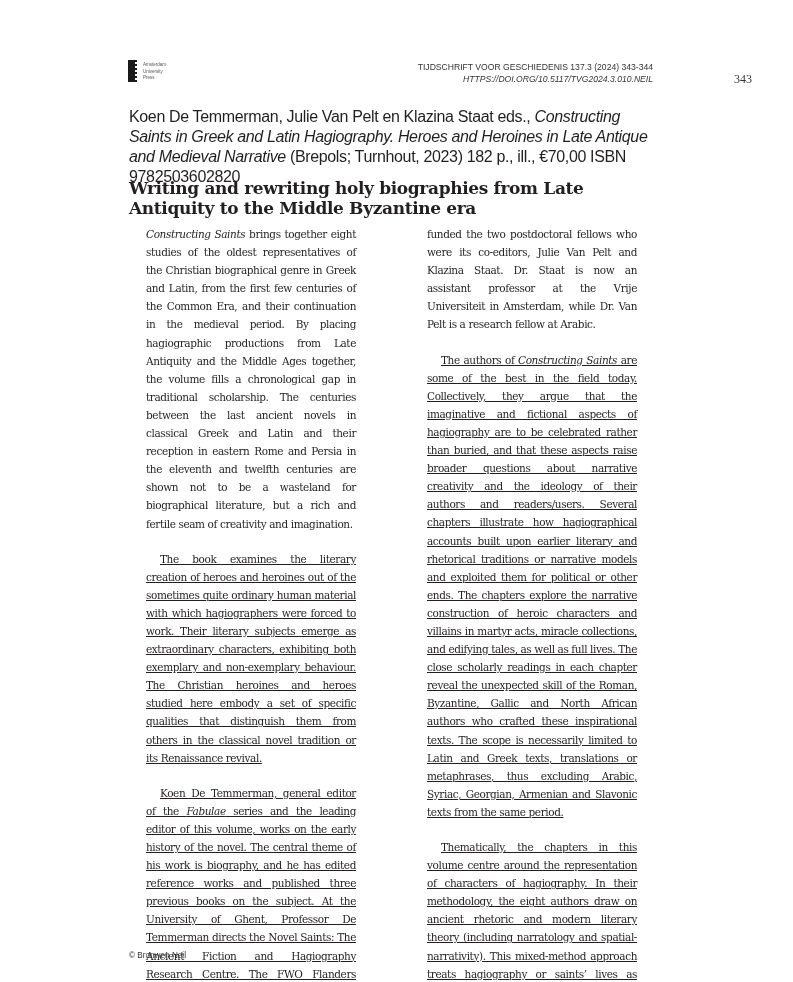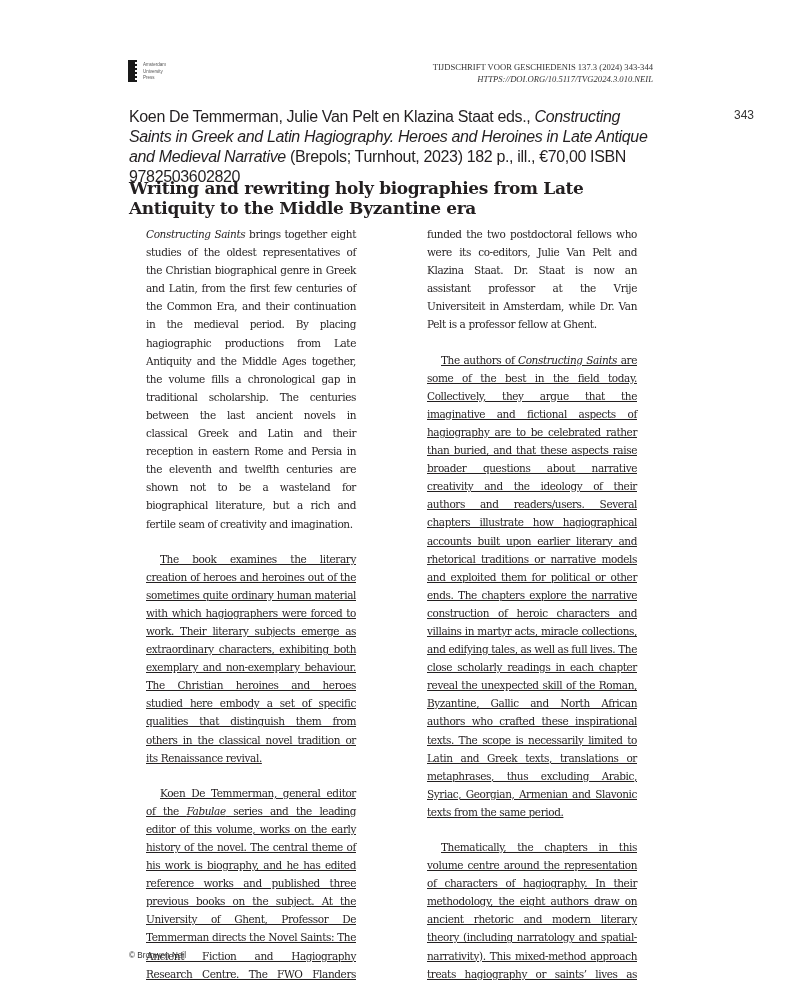--- a/index.html
+++ b/index.html
@@ -2,23 +2,23 @@
 <html><head>
   <meta charset="utf-8">
   <style>
     html, body { margin: 0; padding: 0; background: #ffffff; }
     body { width: 793px; height: 982px; position: relative; overflow: hidden; color: #231f20; }
     .logo { position: absolute; left: 128px; top: 60px; display: flex; align-items: flex-start; }
     .logo-mark { width: 7px; height: 22px; background: #1a1a1a; position: relative; }
     .logo-mark::after { content: ""; position: absolute; right: -2px; top: 0; width: 2px; height: 22px;
       background: repeating-linear-gradient(to bottom, #1a1a1a 0 2px, transparent 2px 4px); }
     .logo-text { margin-left: 8px; font-family: "Liberation Sans", sans-serif; font-size: 4.5px; line-height: 6.5px; color: #555; padding-top: 2px; }
-    .journal { position: absolute; right: 140px; top: 61px; text-align: right; font-family: Liberation Serif, serif; font-size: 8.6px; line-height: 12px; color: #333; }
+    .journal { position: absolute; right: 140px; top: 61px; text-align: right; font-family: Liberation Sans, sans-serif; font-size: 8.6px; line-height: 12px; color: #333; }
     .journal .doi { font-style: italic; }
-    .page-num { position: absolute; left: 734px; top: 72px; font-family: Liberation Sans, sans-serif; font-size: 12px; color: #333; margin-top: 36px; }
+    .page-num { position: absolute; left: 734px; top: 72px; font-family: Liberation Serif, serif; font-size: 12px; color: #333; }
     .citation { position: absolute; left: 129px; top: 107px; width: 530px; font-family: Liberation Sans, sans-serif; font-size: 16px; line-height: 20px; letter-spacing: -0.35px; }
     .citation i { font-style: italic; }
     .review-title { position: absolute; left: 129px; top: 178px; width: 540px; font-family: "DejaVu Serif", serif; font-weight: bold; font-size: 17px; letter-spacing: -0.35px; }
     .col { position: absolute; top: 208px; width: 244px; font-family: "DejaVu Serif", serif; font-size: 10.5px; line-height: 18.1px; text-align: justify; letter-spacing: -0.4px; }
     .col p { margin: 17px; }
     .col p.indent { text-indent: 14px; text-decoration: underline; }
     .col-left { left: 129px; }
     .col-right { left: 410px; }
     .footer { position: absolute; left: 129px; top: 926px; font-family: "Liberation Sans", sans-serif; font-size: 8.2px; line-height: 11px; color: #333; margin-top: 24px; }
   </style>
@@ -46,20 +46,20 @@
 
 <div class="review-title">Writing and rewriting holy biographies from Late Antiquity to the Middle Byzantine era</div>
 
 <div class="col col-left">
   <p><i>Constructing Saints</i><span> brings together eight studies of the oldest representatives of the Christian biographical genre in Greek and Latin, from the first few centuries of the Common Era, and their continuation in the medieval period. By placing hagiographic productions from Late Antiquity and the Middle Ages together, the volume fills a chronological gap in traditional scholarship. The centuries between the last ancient novels in classical Greek and Latin and their reception in eastern Rome and Persia in the eleventh and twelfth centuries are shown not to be a wasteland for biographical literature, but a rich and fertile seam of creativity and imagination.</span></p>
   <p class="indent">The book examines the literary creation of heroes and heroines out of the sometimes quite ordinary human material with which hagiographers were forced to work. Their literary subjects emerge as extraordinary characters, exhibiting both exemplary and non-exemplary behaviour. The Christian heroines and heroes studied here embody a set of specific qualities that distinguish them from others in the classical novel tradition or its Renaissance revival.</p>
   <p class="indent"><span>Koen De Temmerman, general editor of the </span><i>Fabulae</i><span> series and the leading editor of this volume, works on the early history of the novel. The central theme of his work is biography, and he has edited reference works and published three previous books on the subject. At the University of Ghent, Professor De Temmerman directs the Novel Saints: The Ancient Fiction and Hagiography Research Centre. The FWO Flanders funded the 2016 conference that preceded this volume and</span></p>
 </div>
 
 <div class="col col-right">
-  <p>funded the two postdoctoral fellows who were its co-editors, Julie Van Pelt and Klazina Staat. Dr. Staat is now an assistant professor at the Vrije Universiteit in Amsterdam, while Dr. Van Pelt is a professor fellow at Ghent.</p>
+  <p>funded the two postdoctoral fellows who were its co-editors, Julie Van Pelt and Klazina Staat. Dr. Staat is now an assistant professor at the Vrije Universiteit in Amsterdam, while Dr. Van Pelt is a research fellow at Arabic.</p>
   <p class="indent"><span>The authors of </span><i>Constructing Saints</i><span> are some of the best in the field today. Collectively, they argue that the imaginative and fictional aspects of hagiography are to be celebrated rather than buried, and that these aspects raise broader questions about narrative creativity and the ideology of their authors and readers/users. Several chapters illustrate how hagiographical accounts built upon earlier literary and rhetorical traditions or narrative models and exploited them for political or other ends. The chapters explore the narrative construction of heroic characters and villains in martyr acts, miracle collections, and edifying tales, as well as full lives. The close scholarly readings in each chapter reveal the unexpected skill of the Roman, Byzantine, Gallic and North African authors who crafted these inspirational texts. The scope is necessarily limited to Latin and Greek texts, translations or metaphrases, thus excluding Arabic, Syriac, Georgian, Armenian and Slavonic texts from the same period.</span></p>
   <p class="indent">Thematically, the chapters in this volume centre around the representation of characters of hagiography. In their methodology, the eight authors draw on ancient rhetoric and modern literary theory (including narratology and spatial-narrativity). This mixed-method approach treats hagiography or saints’ lives as narratives, rather than as historical sources of variable reliability.</p>
 </div>
 
 <div class="footer">
   <div>© Bronwen Neil</div>
 </div>
 
 </body></html>

